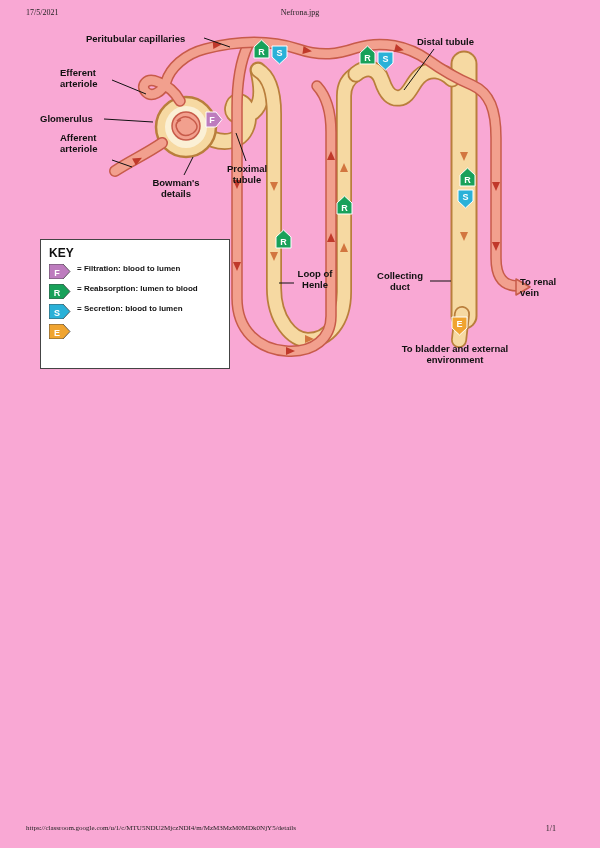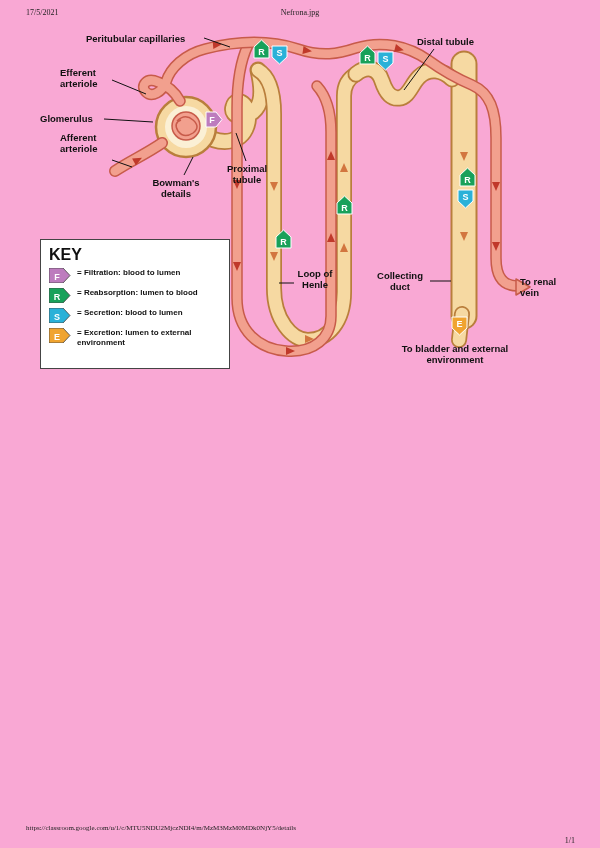--- a/index.html
+++ b/index.html
@@ -16,35 +16,35 @@
   .svgwrap { position:absolute; left:0; top:0; }
   .lbl {
     position:absolute; font-weight:bold; font-size:9.5px; line-height:1.18;
     color:#111;
   }
   .center { text-align:center; }
   .keybox {
     position:absolute; left:40px; top:239px; width:190px; height:130px;
     border:1.2px solid #444; background:#fff; padding:6px 7px 4px 8px;
   }
-  .keytitle { font-weight:bold; font-size:16px; color:#111; margin-bottom:4px; }
+  .keytitle { font-weight:bold; font-size:12px; color:#111; margin-bottom:4px; }
   .keyrow { display:flex; align-items:flex-start; gap:5px; margin-bottom:5px; }
   .keyrow svg { flex:0 0 auto; margin-top:0px; }
   .keytext { font-weight:bold; font-size:8px; line-height:1.2; color:#111; }
   .mk { font:bold 9px "Liberation Sans", sans-serif; fill:#ffffff; text-anchor:middle; }
 </style>
 </head>
 <body>
 
 <div class="page">
 
   <div class="hdr" style="left:26px; top:8px;">17/5/2021</div>
   <div class="hdr" style="left:0; right:0; top:8px; text-align:center;">Nefrona.jpg</div>
   <div class="ftr" style="left:26px; top:824px; font-size:7px;">https://classroom.google.com/u/1/c/MTU5NDU2MjczNDI4/m/MzM3MzM0MDk0NjY5/details</div>
-  <div class="ftr" style="right:25px; top:824px;margin-top:12px;">1/1</div>
+  <div class="ftr" style="right:44px; top:824px;">1/1</div>
 
   <svg class="svgwrap" width="600" height="848" viewBox="0 0 600 848">
 
     <g fill="none" stroke-linecap="round" stroke-linejoin="round">
 
       <path d="M464,64 L464,316" stroke="#b97e3c" stroke-width="27"></path>
       <path d="M464,64 L464,316" stroke="#f6d9a2" stroke-width="23"></path>
 
       <path d="M462,314 L459,340" stroke="#b97e3c" stroke-width="16"></path>
       <path d="M462,314 L459,340" stroke="#f6d9a2" stroke-width="12.5"></path>
@@ -196,17 +196,16 @@
         <text x="8" y="11.5" class="mk">S</text>
       </svg>
       <div class="keytext">= Secretion: blood to lumen</div>
     </div>
 
     <div class="keyrow">
       <svg width="23" height="15" viewBox="0 0 23 15">
         <polygon points="0,0 14,0 21,7.5 14,15 0,15" stroke="#444" stroke-width="0.8" fill="#f0a430"></polygon>
         <text x="8" y="11.5" class="mk">E</text>
       </svg>
-      <div class="keytext" style="width:130px;">= Excretion: lumen to external environment</div>
     </div>
   </div>
 
 </div>
 
 </body></html>

